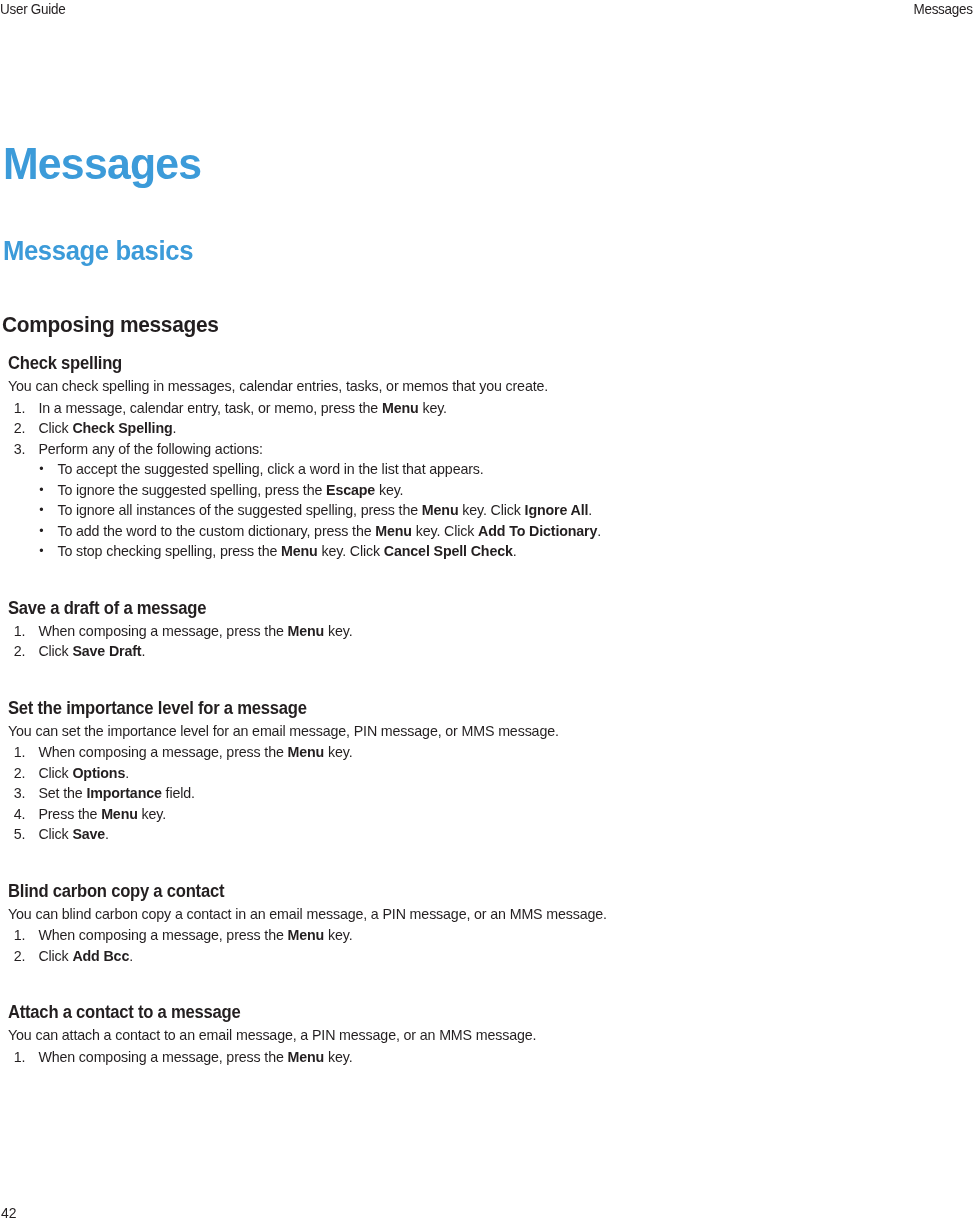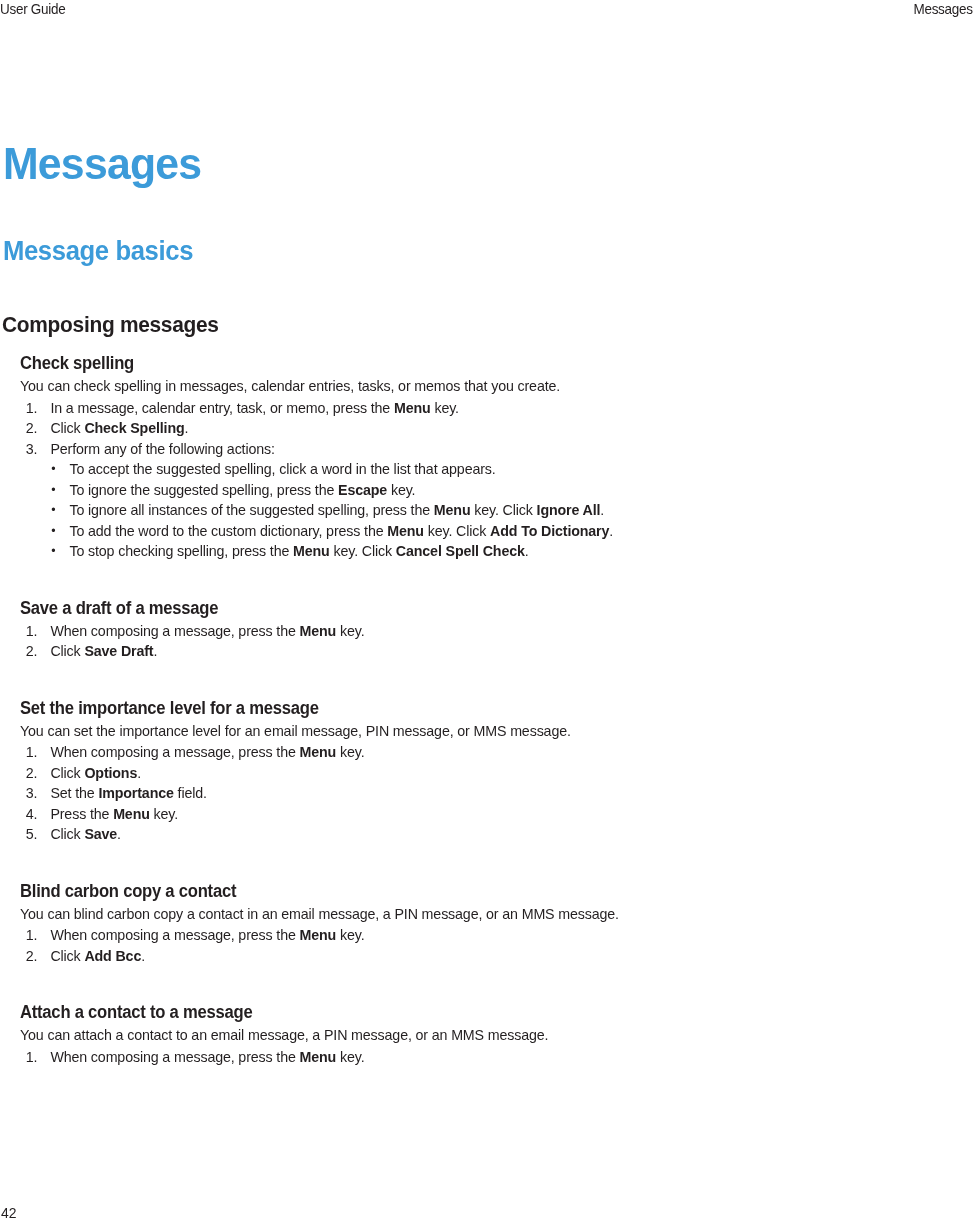--- a/index.html
+++ b/index.html
@@ -84,21 +84,21 @@
     color: #231f20;
     letter-spacing: -0.3px;
     transform: scaleX(0.95);
     transform-origin: left center;
   }
 
   
   .content {
     position: absolute;
     top: 352px;
-    left: 20px;
+    left: 8px;
     width: 940px;
   }
 
   .sec { margin: 0; }
   .sec + .sec { margin-top: 35px; }
 
   h4.h4-title {
     margin: 0 0 2px 0;
     font-size: 17.5px;
     line-height: 22px;

